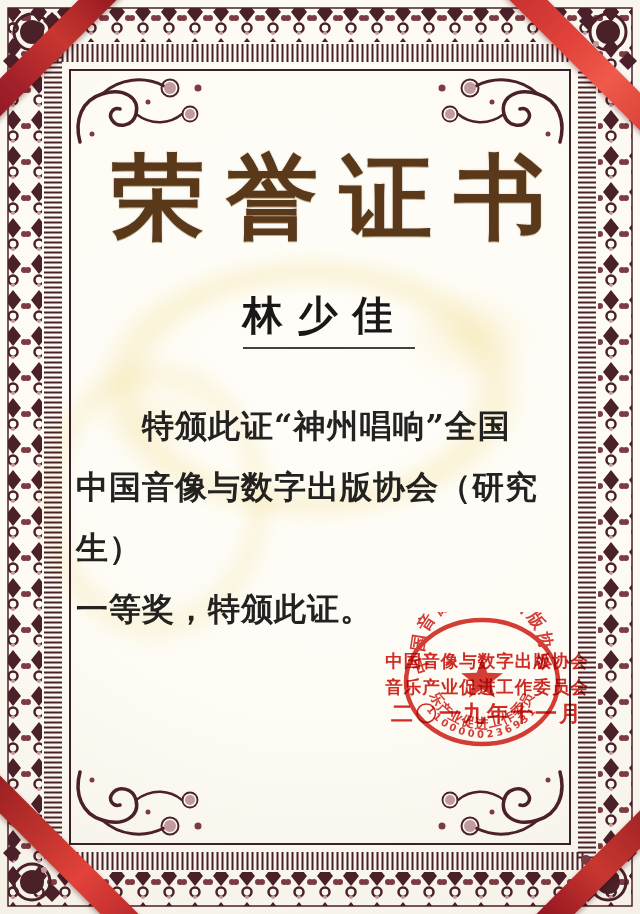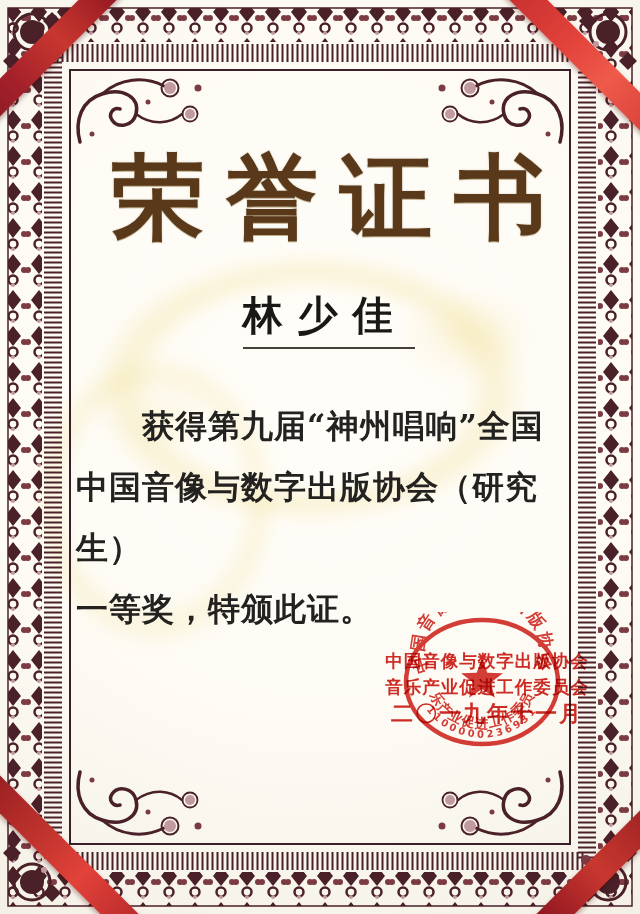--- a/index.html
+++ b/index.html
@@ -139,21 +139,21 @@
       <use href="#flourish" transform="translate(568,840) scale(-1,-1)"></use>
     </g>
   </svg>
 
   <div class="content title">荣誉证书</div>
 
   <div class="content name">林少佳</div>
   <div class="content name-underline"></div>
 
   <div class="content body-text">
-    <span class="body-line indent">获得第九届“神州唱响”全国</span>
+    <span class="body-line indent">特颁此证“神州唱响”全国</span>
     <span class="body-line">中国音像与数字出版协会（研究生）</span>
     <span class="body-line">一等奖，特颁此证。</span>
   </div>
 
   <svg class="seal" width="176" height="152" viewBox="0 0 176 152">
     <defs>
       <path id="arcTop" d="M31,53 A58,50 0 1 1 141,53" fill="none"></path>
       <path id="arcBottom" d="M37,89 A54,46 0 0 0 135,89" fill="none"></path>
       <path id="arcSerial" d="M26,89 A64,56 0 0 0 146,89" fill="none"></path>
     </defs>

